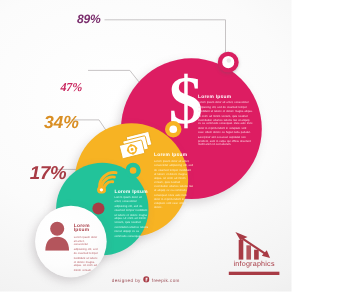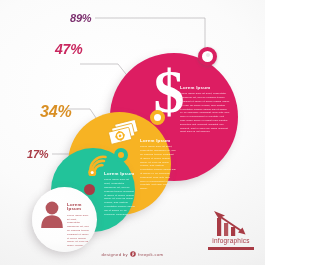--- a/index.html
+++ b/index.html
@@ -19,23 +19,23 @@
 
   
   .pct{
     position:absolute;
     font-style:italic;font-weight:bold;
     letter-spacing:-0.2px;
     white-space:nowrap;
     line-height:1;
   }
   #pct-89{left:70px;top:13px;font-size:11px;color:#7b2f6e;text-align:center;}
-  #pct-47{left:55px;top:42px;font-size:14px;color:#c9275f;}
+  #pct-47{left:55px;top:75px;font-size:11px;color:#c9275f;font-family:Liberation Serif, serif;}
   #pct-34{left:40px;top:104px;font-size:16px;color:#d98f24;}
-  #pct-17{left:27px;top:149px;font-size:11px;color:#a83b45;}
+  #pct-17{left:27px;top:149px;font-size:17px;color:#a83b45;}
 
   
   .circ{
     position:absolute;border-radius:50%;
   }
   #circle-pink{
     left:110px;top:53px;width:128px;height:128px;
     background:#dd1d62;
     box-shadow:-3px 4px 9px rgba(120,110,115,.26);
   }

